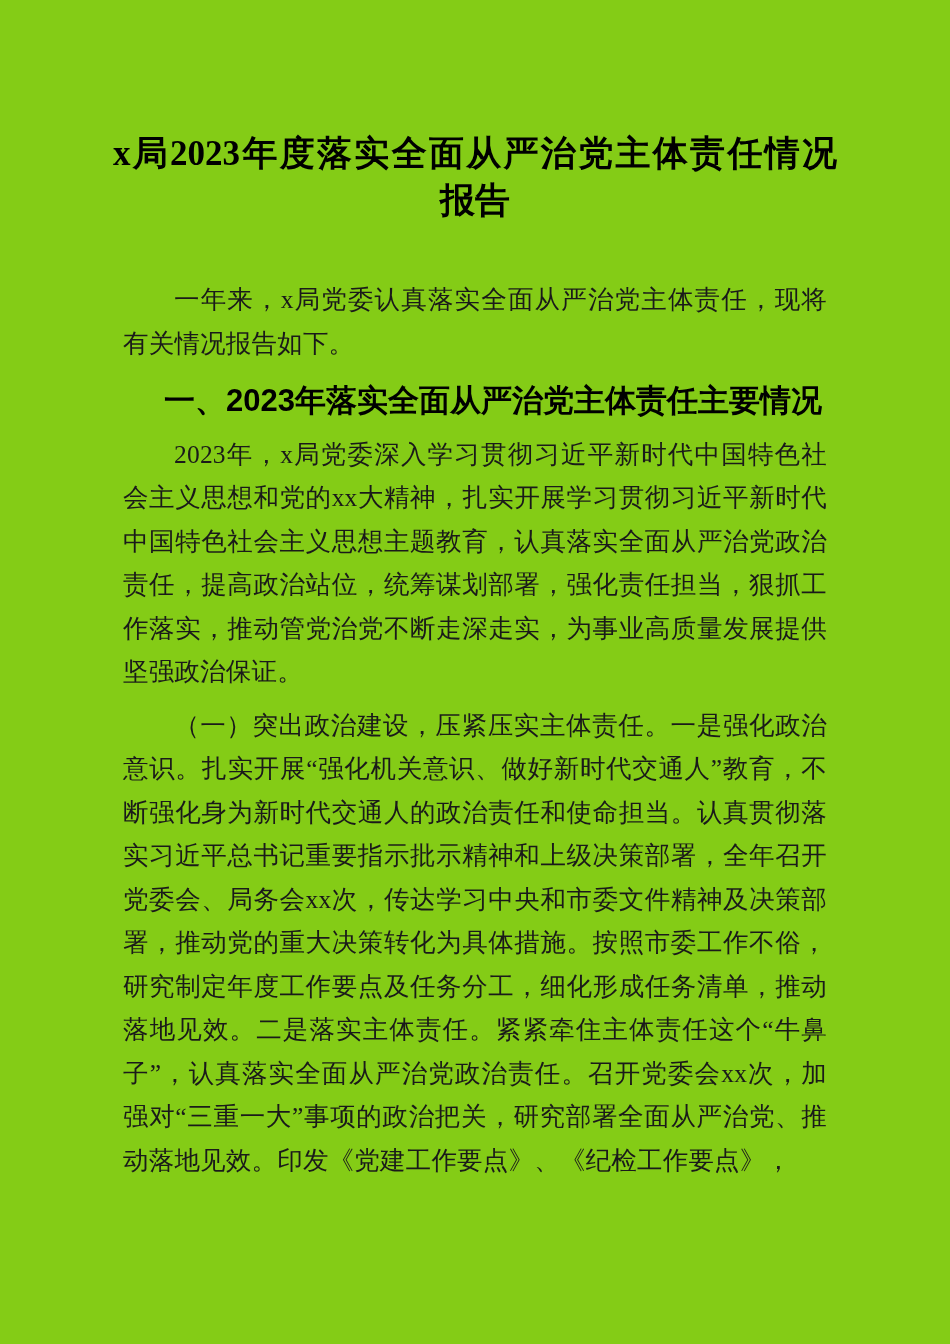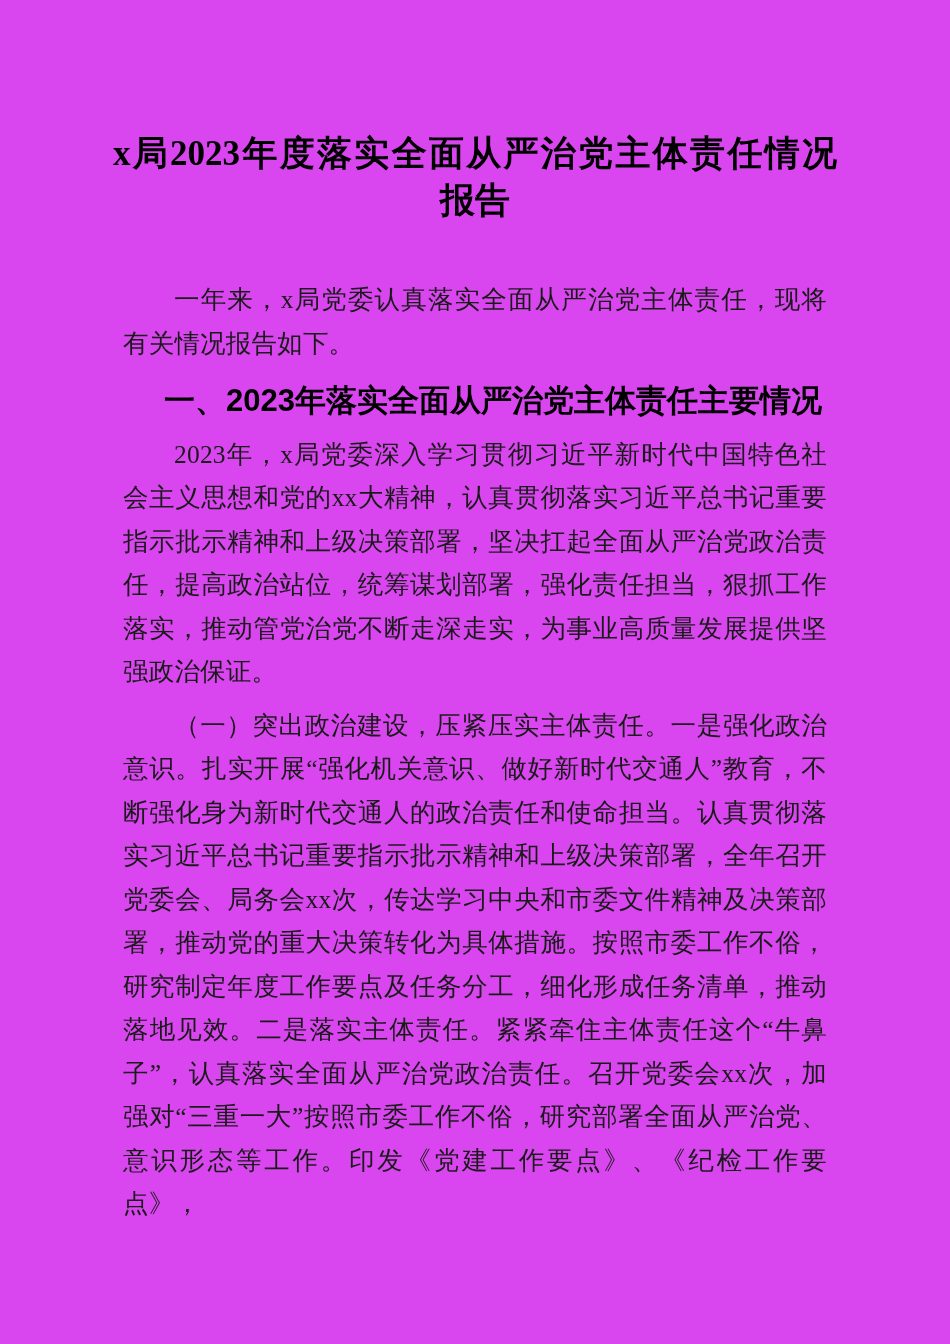--- a/index.html
+++ b/index.html
@@ -6,21 +6,21 @@
   html, body {
     margin: 0;
     padding: 0;
     background: #ffffff;
   }
 
   #page {
     position: relative;
     width: 950px;
     height: 1344px;
-    background: #d946ef;
+    background: #84cc16;
     overflow: hidden;
     box-sizing: border-box;
   }
 
   .doc-body {
     position: absolute;
     left: 113px;
     top: 0;
     width: 724px;
   }
@@ -106,18 +106,18 @@
 
     <h1 class="doc-title">
       <span class="title-line title-line-1">x局2023年度落实全面从严治党主体责任情况</span>
       <span class="title-line title-line-2">报告</span>
     </h1>
 
     <p class="para first-para">一年来，x局党委认真落实全面从严治党主体责任，现将有关情况报告如下。</p>
 
     <p class="section-heading heading-gap-top heading-gap-bottom">一、2023年落实全面从严治党主体责任主要情况</p>
 
-    <p class="para after-heading">2023年，x局党委深入学习贯彻习近平新时代中国特色社会主义思想和党的xx大精神，认真贯彻落实习近平总书记重要指示批示精神和上级决策部署，坚决扛起全面从严治党政治责任，提高政治站位，统筹谋划部署，强化责任担当，狠抓工作落实，推动管党治党不断走深走实，为事业高质量发展提供坚强政治保证。</p>
+    <p class="para after-heading">2023年，x局党委深入学习贯彻习近平新时代中国特色社会主义思想和党的xx大精神，扎实开展学习贯彻习近平新时代中国特色社会主义思想主题教育，认真落实全面从严治党政治责任，提高政治站位，统筹谋划部署，强化责任担当，狠抓工作落实，推动管党治党不断走深走实，为事业高质量发展提供坚强政治保证。</p>
 
-    <p class="para spaced">（一）突出政治建设，压紧压实主体责任。一是强化政治意识。扎实开展“强化机关意识、做好新时代交通人”教育，不断强化身为新时代交通人的政治责任和使命担当。认真贯彻落实习近平总书记重要指示批示精神和上级决策部署，全年召开党委会、局务会xx次，传达学习中央和市委文件精神及决策部署，推动党的重大决策转化为具体措施。按照市委工作不俗，研究制定年度工作要点及任务分工，细化形成任务清单，推动落地见效。二是落实主体责任。紧紧牵住主体责任这个“牛鼻子”，认真落实全面从严治党政治责任。召开党委会xx次，加强对“三重一大”按照市委工作不俗，研究部署全面从严治党、意识形态等工作。印发《党建工作要点》、《纪检工作要点》，</p>
+    <p class="para spaced">（一）突出政治建设，压紧压实主体责任。一是强化政治意识。扎实开展“强化机关意识、做好新时代交通人”教育，不断强化身为新时代交通人的政治责任和使命担当。认真贯彻落实习近平总书记重要指示批示精神和上级决策部署，全年召开党委会、局务会xx次，传达学习中央和市委文件精神及决策部署，推动党的重大决策转化为具体措施。按照市委工作不俗，研究制定年度工作要点及任务分工，细化形成任务清单，推动落地见效。二是落实主体责任。紧紧牵住主体责任这个“牛鼻子”，认真落实全面从严治党政治责任。召开党委会xx次，加强对“三重一大”事项的政治把关，研究部署全面从严治党、推动落地见效。印发《党建工作要点》、《纪检工作要点》，</p>
 
   </div>
 </div>
 
 </body></html>

